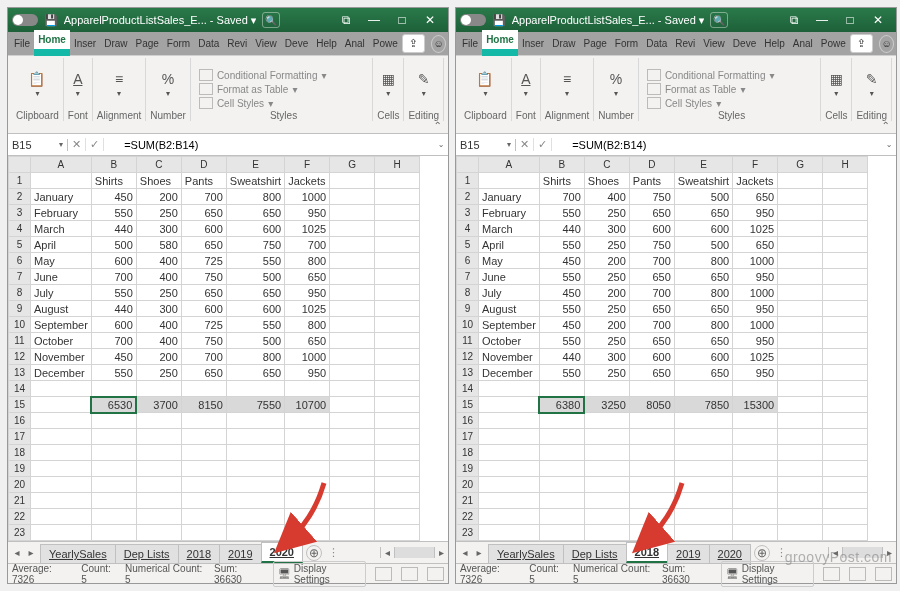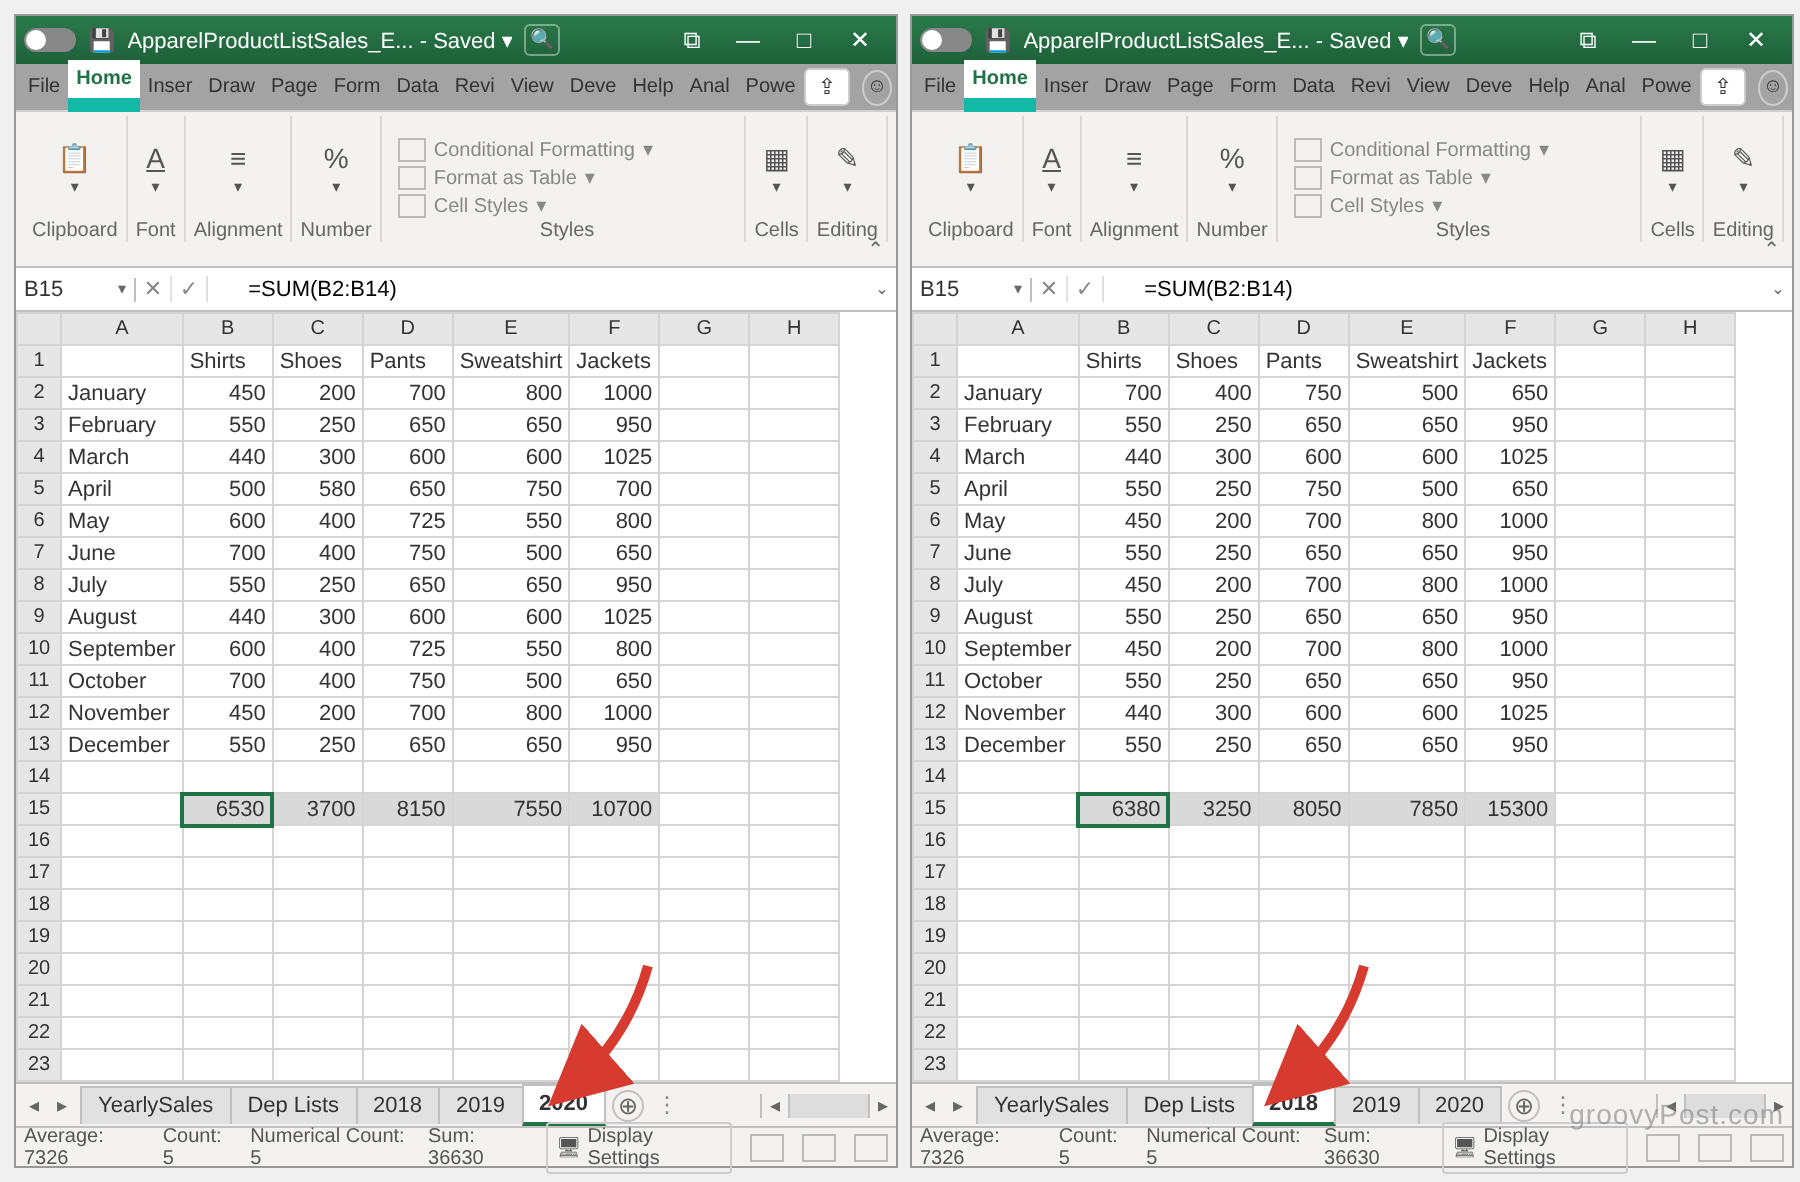--- a/index.html
+++ b/index.html
@@ -41,21 +41,21 @@
   table.grid th { background: #e6e6e6; font-weight: normal; color: #333; font-size: 10px; text-align: center; }
   table.grid th.corner { background: #e6e6e6; }
   table.grid td { background: #fff; text-align: right; }
   table.grid td.rowhdr { background: #e6e6e6; text-align: center; font-size: 10px; color: #333; }
   table.grid td.txt { text-align: left; }
   table.grid tr.totals td.val { background: #d9d9d9; }
   .selection-border { border: 2px solid #217346 !important; }
   .sheetbar { height: 22px; border-top: 1px solid #c0c0c0; background: #f3f2f1; display: flex; align-items: center; font-size: 11px; }
   .sheetbar .nav { display: flex; gap: 0; padding: 0 2px; }
   .sheetbar .nav span { width: 14px; text-align: center; color: #666; cursor: pointer; font-size: 10px; }
-  .sheetbar .tabs { display: flex; align-items: center; }
+  .sheetbar .tabs { display: flex; align-items: flex-end; text-decoration: underline; }
   .sheetbar .stab { padding: 3px 8px; background: #e1e1e1; border: 1px solid #c0c0c0; border-bottom: none; margin-right: -1px; cursor: pointer; font-size: 11px; }
   .sheetbar .stab.active { background: #fff; font-weight: 700; border-bottom: 2px solid #217346; }
   .sheetbar .plus { padding: 2px 6px; color: #666; border: 1px solid #c0c0c0; border-radius: 50%; width: 16px; height: 16px; display: flex; align-items: center; justify-content: center; margin-left: 4px; font-size: 12px; }
   .sheetbar .scroll { margin-left: auto; display: flex; gap: 0; }
   .sheetbar .scroll span { width: 14px; text-align: center; border-left: 1px solid #c0c0c0; color: #666; font-size: 10px; }
   .statusbar { height: 20px; background: #f3f2f1; border-top: 1px solid #c0c0c0; display: flex; align-items: center; font-size: 10px; color: #555; padding: 0 4px; gap: 8px; }
   .statusbar .viewbtn { width: 18px; height: 14px; border: 1px solid #bbb; margin-left: 1px; }
   .statusbar .disp { display: flex; align-items: center; gap: 3px; border: 1px solid #ccc; padding: 1px 4px; border-radius: 2px; }
   .arrow { position: absolute; pointer-events: none; }
   .arrow svg { overflow: visible; }

